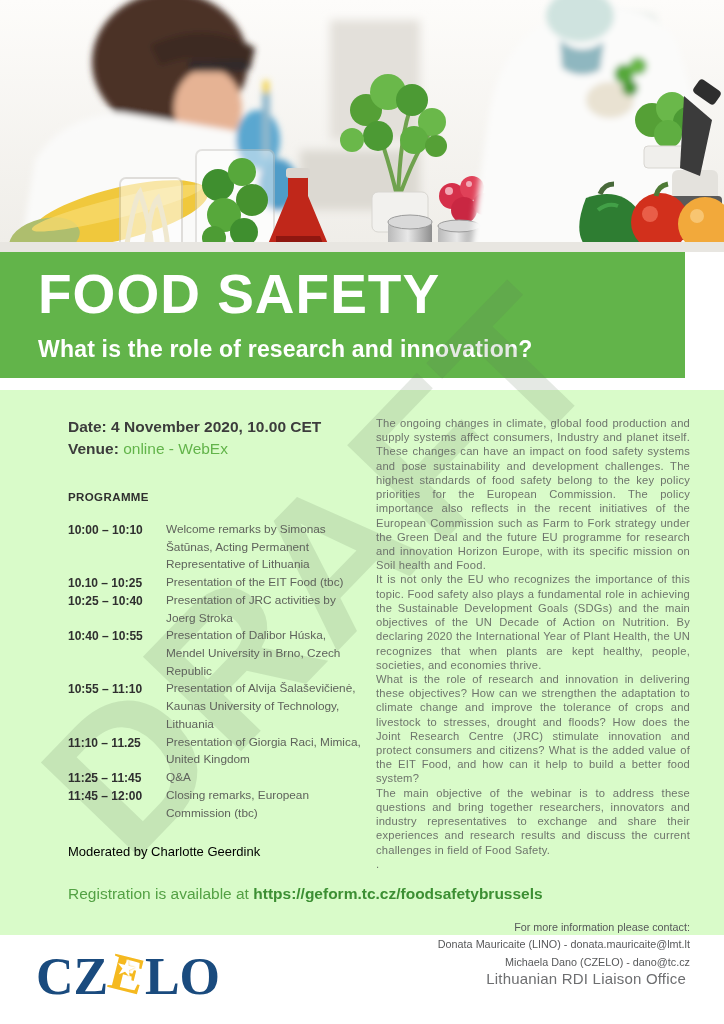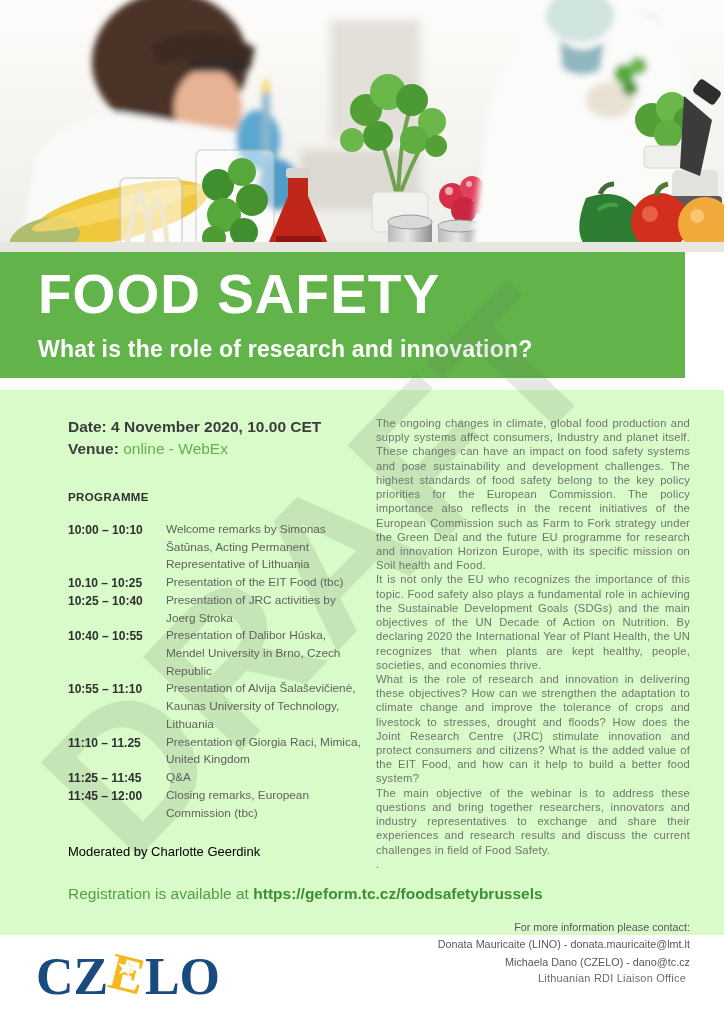--- a/index.html
+++ b/index.html
@@ -84,21 +84,21 @@
   }
   .czelo .star{
     position:absolute;left:6px;top:10px;font-size:20px;color:#ffffff;
     text-shadow:0 0 2px #f5b91f;
   }
   .lino{text-align:left;color:#58595b;}
   .lino .name{
     font-size:44px;font-weight:700;letter-spacing:3px;line-height:1;
     color:#525355;
   }
-  .lino .tagline{margin-top:3px;font-size:11px;color:#6d6e70;letter-spacing:.2px;}
+  .lino .tagline{margin-top:3px;font-size:15px;color:#6d6e70;letter-spacing:.2px;}
 </style>
 </head>
 <body>
 
 <div class="page">
 
   <div class="photo">
     <svg width="724" height="252" viewBox="0 0 724 252" xmlns="http://www.w3.org/2000/svg">
       <defs>
         <filter id="blur5">

